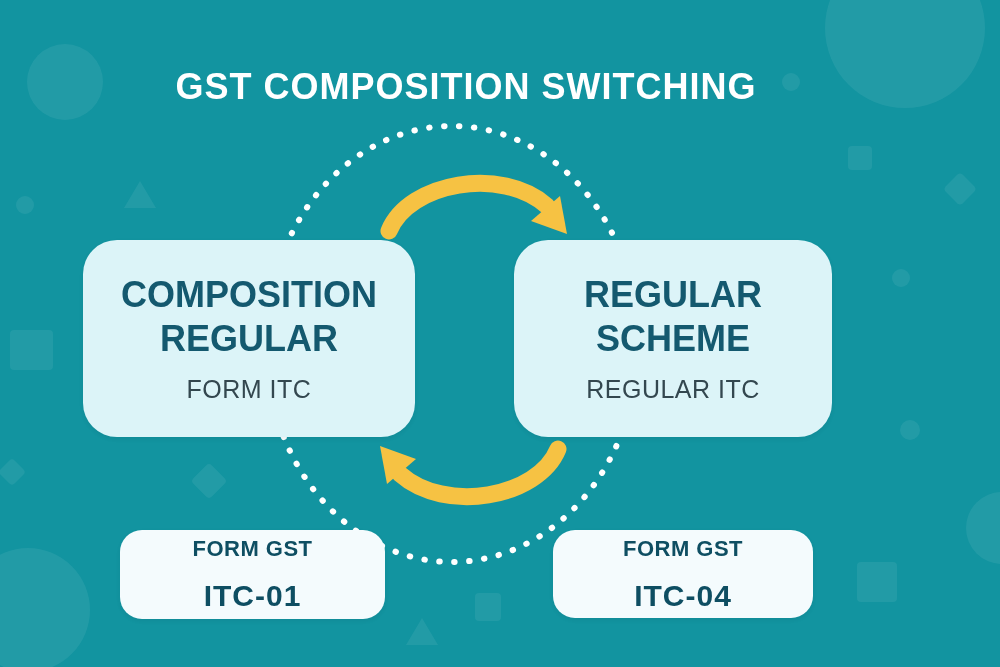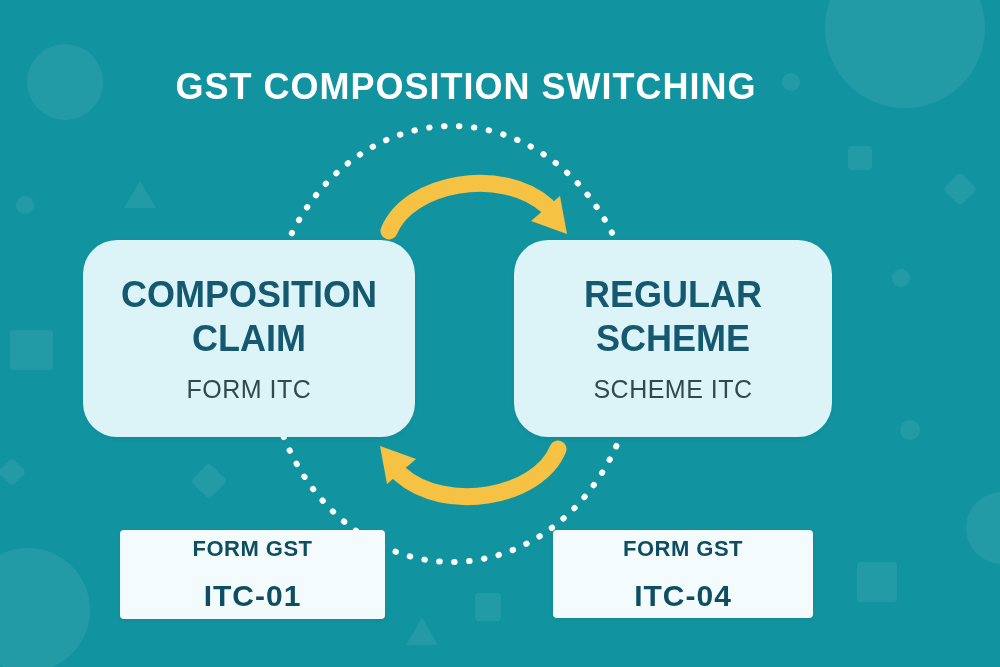--- a/index.html
+++ b/index.html
@@ -42,21 +42,21 @@
     font-size:36px;font-weight:bold;line-height:1.22;
     color:var(--heading,#14596F);
     padding:0 20px;
   }
   .scheme-subtitle{
     margin-top:15px;font-size:25px;font-weight:normal;letter-spacing:0.5px;
     color:var(--subtext,#33474F);
   }
   
   .form-label{
-    position:absolute;z-index:2;border-radius:4px;
+    position:absolute;z-index:2;border-radius:22px;
     background:var(--label_bg,#F4FBFD);
     display:flex;flex-direction:column;align-items:center;justify-content:center;
     text-align:center;
     box-shadow:0 2px 4px rgba(0,40,45,0.08);
   }
   .form-label.left{left:120px;top:530px;width:265px;height:89px;}
   .form-label.right{left:553px;top:530px;width:260px;height:88px;}
   .form-line1{font-size:22px;font-weight:bold;letter-spacing:0.5px;color:var(--form_text,#0E4E62);}
   .form-line2{margin-top:17px;font-size:30px;font-weight:bold;letter-spacing:1px;color:var(--form_text,#0E4E62);}
 </style>
@@ -87,27 +87,27 @@
     <ellipse cx="452" cy="344" rx="186" ry="218" fill="none" stroke-width="6" stroke-linecap="round" stroke-dasharray="0.5 14.5" stroke="#FFFFFF"></ellipse>
     <path d="M 389 231 C 409 182, 502 166, 547 206" fill="none" stroke-width="17" stroke-linecap="round" stroke="#F6C243"></path>
     <polygon points="567,234 560,196 531,221" fill="#F6C243"></polygon>
     <path d="M 558 449 C 538 498, 445 514, 400 474" fill="none" stroke-width="17" stroke-linecap="round" stroke="#F6C243"></path>
     <polygon points="380,446 387,484 416,459" fill="#F6C243"></polygon>
   </svg>
 
   <div class="page-title">GST COMPOSITION SWITCHING</div>
 
   <div class="scheme-box left">
-    <div class="scheme-title">COMPOSITION CLAIM</div>
+    <div class="scheme-title">COMPOSITION REGULAR</div>
     <div class="scheme-subtitle">FORM ITC</div>
   </div>
 
   <div class="scheme-box right">
     <div class="scheme-title">REGULAR SCHEME</div>
-    <div class="scheme-subtitle">SCHEME ITC</div>
+    <div class="scheme-subtitle">REGULAR ITC</div>
   </div>
 
   <div class="form-label left">
     <div class="form-line1">FORM GST</div>
     <div class="form-line2">ITC-01</div>
   </div>
 
   <div class="form-label right">
     <div class="form-line1">FORM GST</div>
     <div class="form-line2">ITC-04</div>

